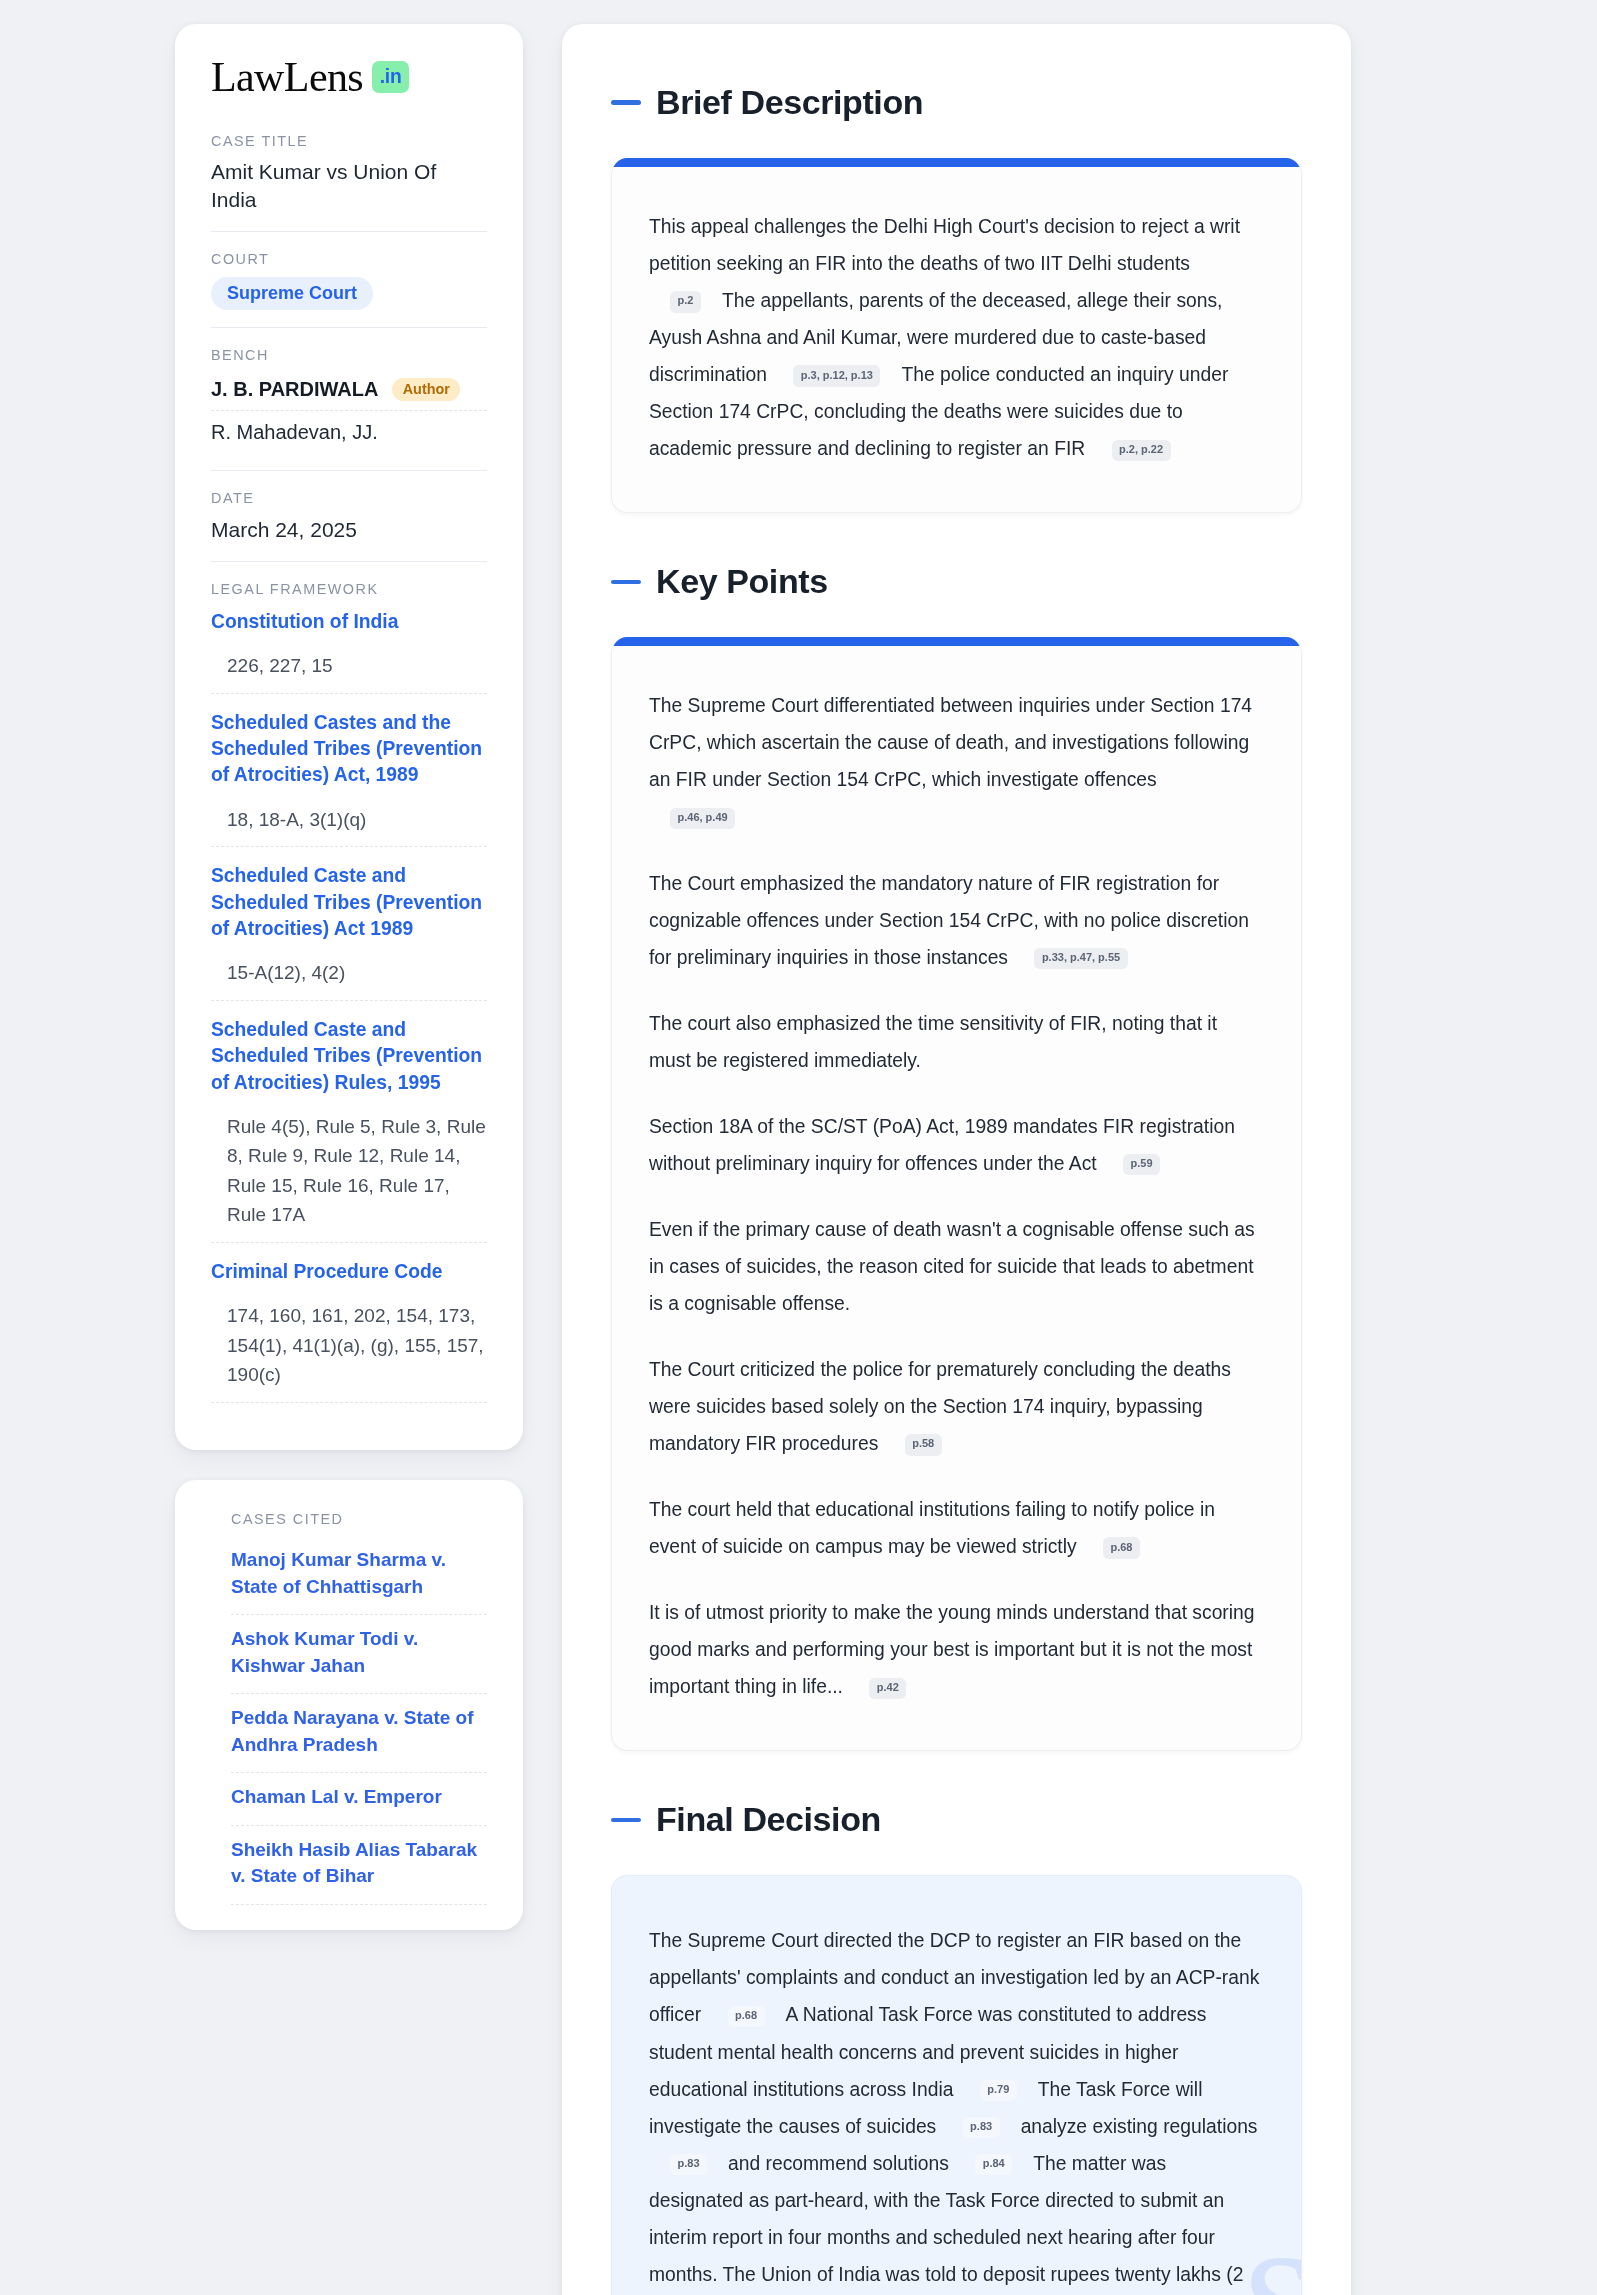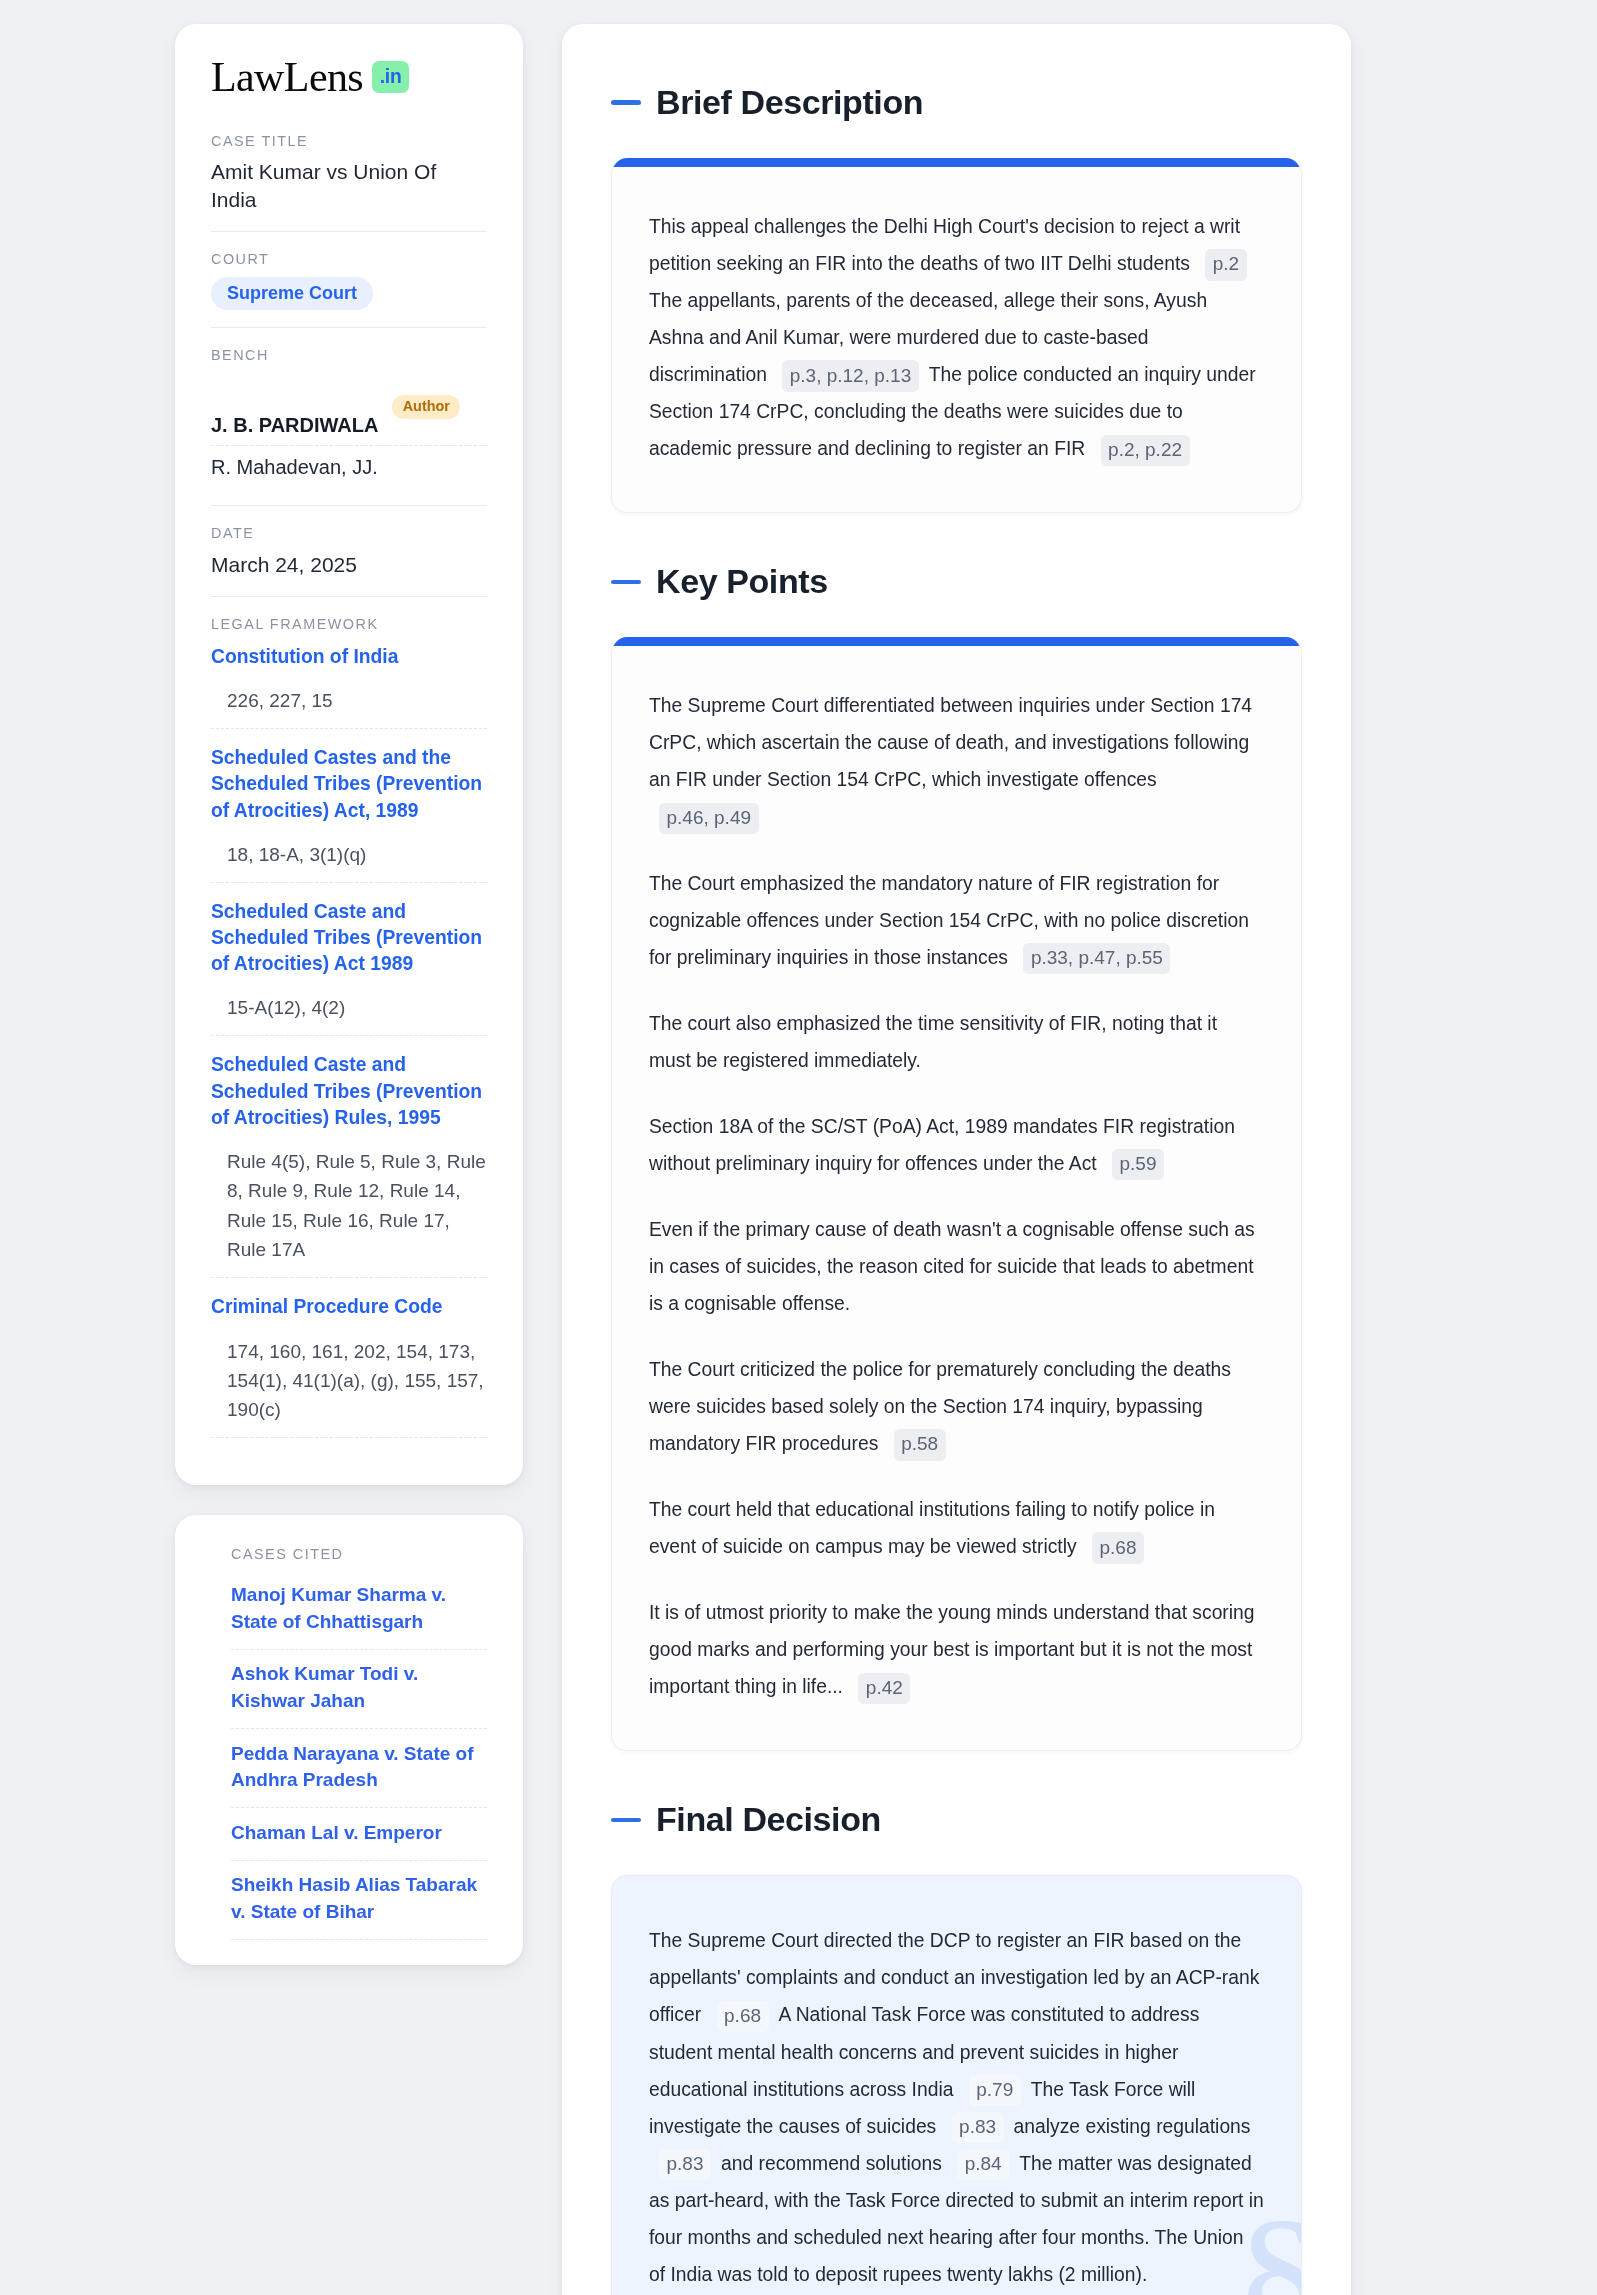--- a/index.html
+++ b/index.html
@@ -97,21 +97,21 @@
     display: flex;
     align-items: center;
     gap: 13.7px;
     padding: 5px 0 8.7px 0;
   }
   .judge-row + .judge-row {
     border-top: 1.2px dashed #e2e4ea;
     padding-top: 10px;
   }
   .judge-name { font-size: 20px; color: #222a36; }
-  .judge-name.is-author { font-weight: 700; color: #151c26; margin-top: 36px; }
+  .judge-name.is-author { font-weight: 700; color: #151c26; }
   .author-badge {
     background: #fdecc6;
     color: #b26a06;
     font-size: 14.4px;
     font-weight: 700;
     border-radius: 623px;
     padding: 4.4px 10.6px 5px 10.6px;
     line-height: 1;
   }
 
@@ -206,27 +206,28 @@
     font-size: 19.3px;
     line-height: 1.92;
     color: #232a36;
   }
   .para + .para { margin-top: 29px; }
 
   .cite {
     display: inline-block;
     background: #eceef1;
     color: #5b6576;
-    font-size: 19px;
+    font-size: 11px;
     border-radius: 5.6px;
     padding: 3.1px 7.5px 4.4px 7.5px;
-    margin: 0 10px;
+    margin: 0 21px;
     line-height: 1.25;
     vertical-align: middle;
     white-space: nowrap;
+    font-weight: bold;
   }
   .decision .cite { background: #f4f7fc; }
 
   .watermark {
     position: absolute;
     right: -26px;
     bottom: -40px;
     font-family: "Liberation Serif", "DejaVu Serif", serif;
     font-size: 187px;
     line-height: 1;

